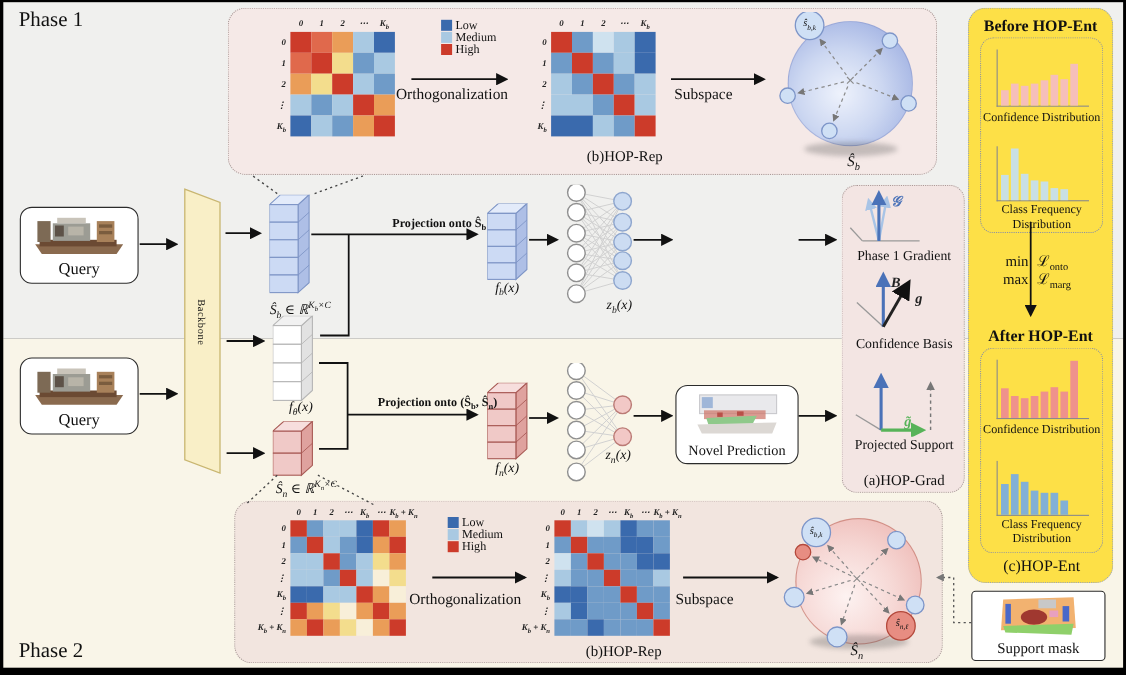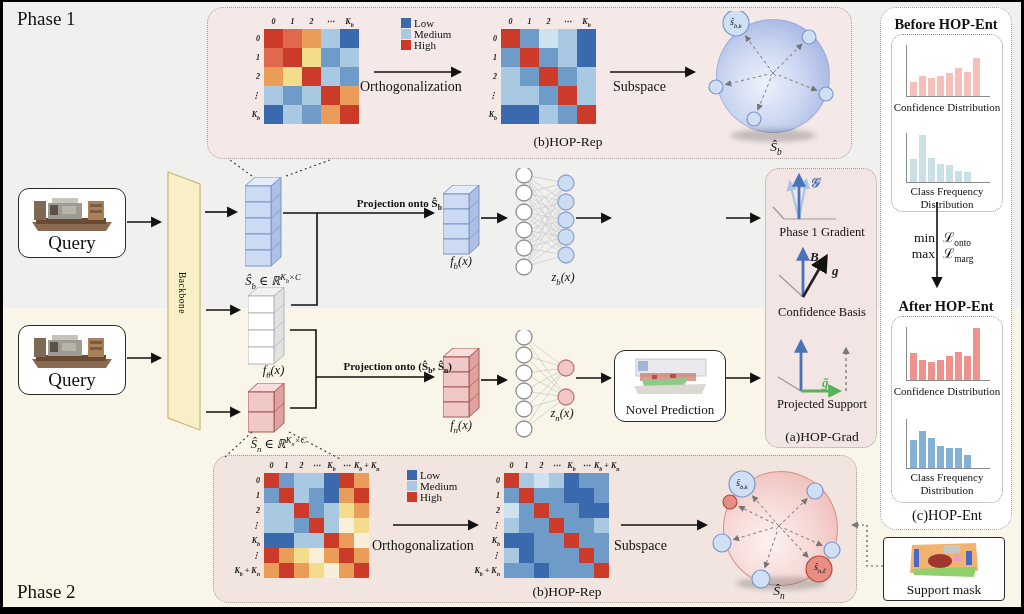--- a/index.html
+++ b/index.html
@@ -8,37 +8,37 @@
   .bg{position:absolute;z-index:1;}
   #bg1{left:3px;top:2px;width:1018px;height:306px;background:#f0f0ee;}
   #bg2{left:3px;top:308px;width:1018px;height:299px;background:#f9f5e8;}
   .phase-label{position:absolute;z-index:7;font-size:19px;}
   #phase1-label{left:17px;top:8px;}
   #phase2-label{left:17px;top:581px;}
   .panel{position:absolute;z-index:2;border:1.5px dotted #a99a98;border-radius:16px;box-sizing:border-box;}
   #panel-top{left:207px;top:7px;width:645px;height:152px;background:#f5e9e7;}
   #panel-bottom{left:213px;top:455px;width:644px;height:148px;background:#f2e5df;}
   #panel-grad{left:765px;top:168px;width:112px;height:280px;background:#f3e5e3;border-radius:14px;}
-  #panel-ent{left:880px;top:7px;width:132px;height:523px;background:#ffffff;border-color:#9aa4ba;}
+  #panel-ent{left:880px;top:7px;width:132px;height:523px;background:#fde047;border-color:#9aa4ba;}
   .inner-box{position:absolute;border:1.5px dotted #8a90a4;border-radius:12px;box-sizing:border-box;}
   .heatmap{position:absolute;}
   .hm-cell{position:absolute;}
   .hm-tl,.hm-ll{position:absolute;font-size:8px;font-weight:bold;font-style:italic;white-space:nowrap;color:#222;}
   .hm-tl{text-align:center;}
   .hm-ll{text-align:right;}
   .hm-tl sub,.hm-ll sub{font-size:6px;}
   .legend{position:absolute;}
   .legend-row{display:flex;align-items:center;height:11px;}
   .legend-swatch{width:10px;height:10px;margin-right:3px;flex:none;}
   .legend-label{font-size:11px;line-height:10px;}
   .flow-label{position:absolute;font-size:14px;text-align:left;}
   .caption{position:absolute;font-size:13.5px;text-align:center;}
   .white-box{position:absolute;z-index:3;background:#fff;border:1.6px solid #2b2b2b;border-radius:11px;}
   .box-label{position:absolute;left:0;right:0;text-align:center;font-size:13px;}
-  .q-label{font-size:19px;}
+  .q-label{font-size:15px;}
   .col-label{position:absolute;z-index:7;font-style:italic;font-size:12.5px;text-align:center;white-space:nowrap;}
   .proj-label{position:absolute;z-index:7;font-size:11px;font-weight:bold;text-align:right;white-space:nowrap;}
   .abs-svg{position:absolute;z-index:3;}
   #overlay{position:absolute;left:0;top:0;z-index:6;pointer-events:none;}
   .sphere{position:absolute;}
   .ball{position:absolute;border-radius:50%;}
   .ball-blue{background:radial-gradient(circle at 42% 58%, #eef2fc 0%, #ccd7f1 42%, #a6b6e4 78%, #8fa1d6 100%);border:1px solid rgba(130,145,200,.45);}
   .ball-pink{background:radial-gradient(circle at 40% 62%, #fdf2f1 0%, #f6d8d5 45%, #efbeba 80%, #e8aea9 100%);border:1px solid rgba(200,125,115,.75);}
   .sphere-shadow{position:absolute;border-radius:50%;background:rgba(70,70,70,.28);filter:blur(2.5px);}
   .sphere-svg{position:absolute;left:0;top:0;}

